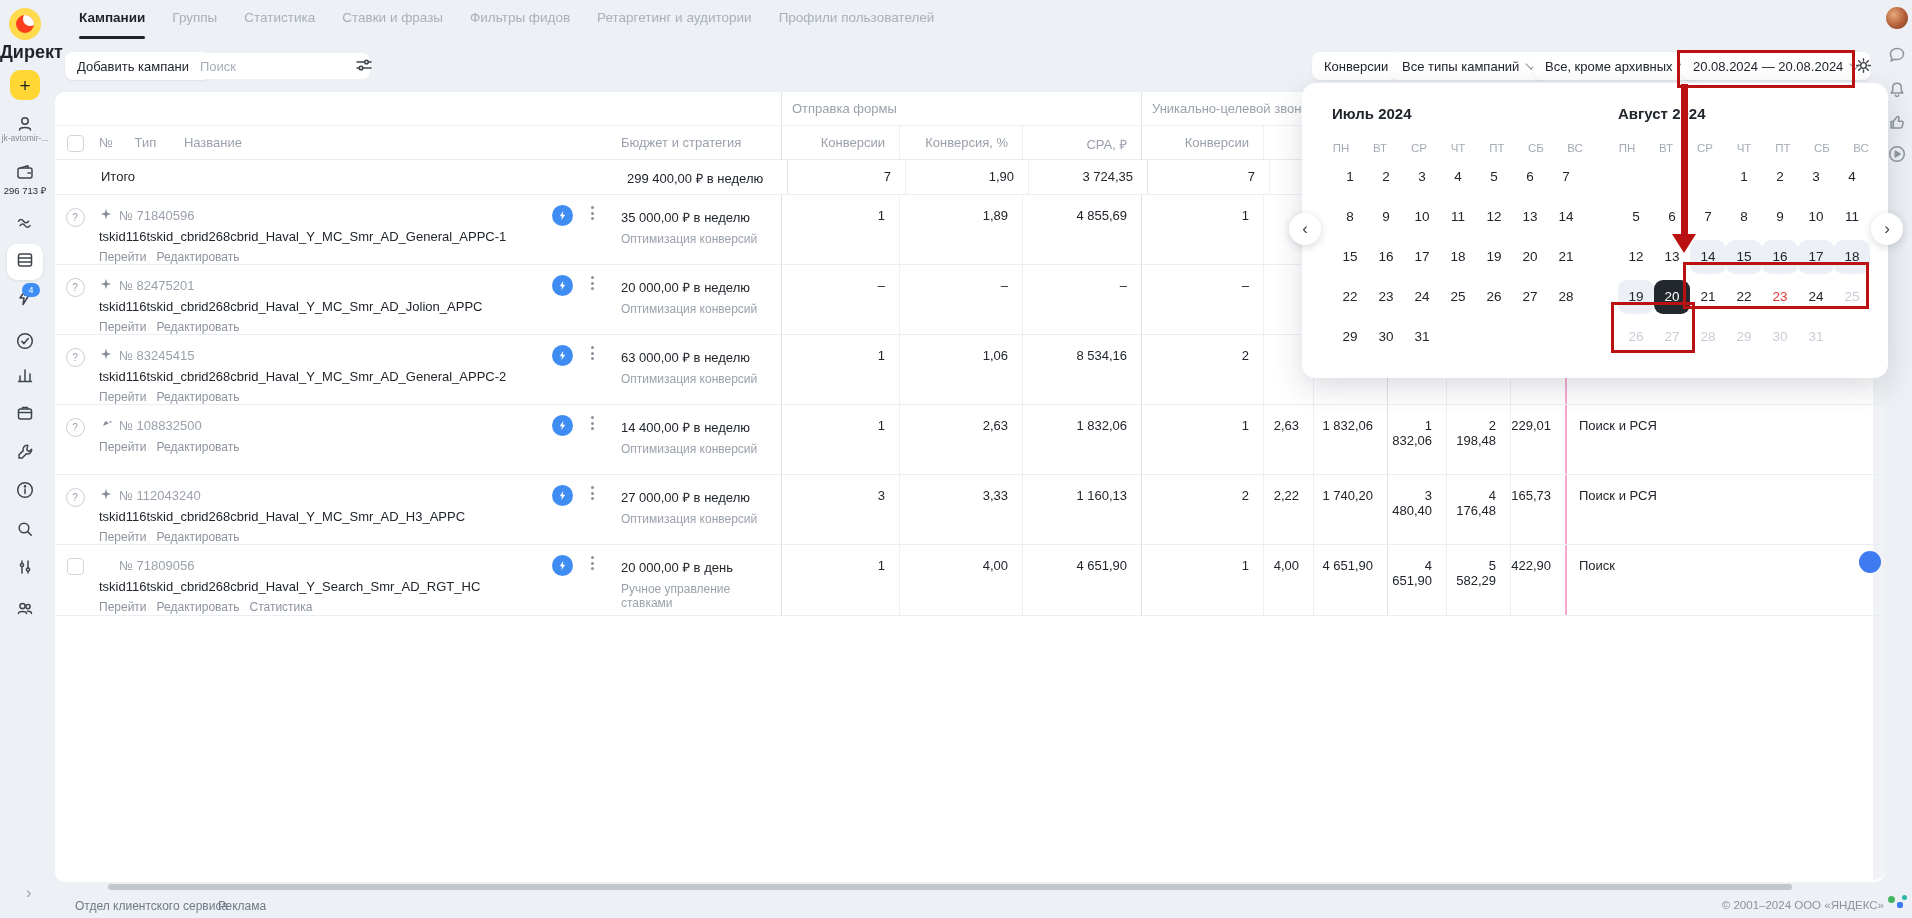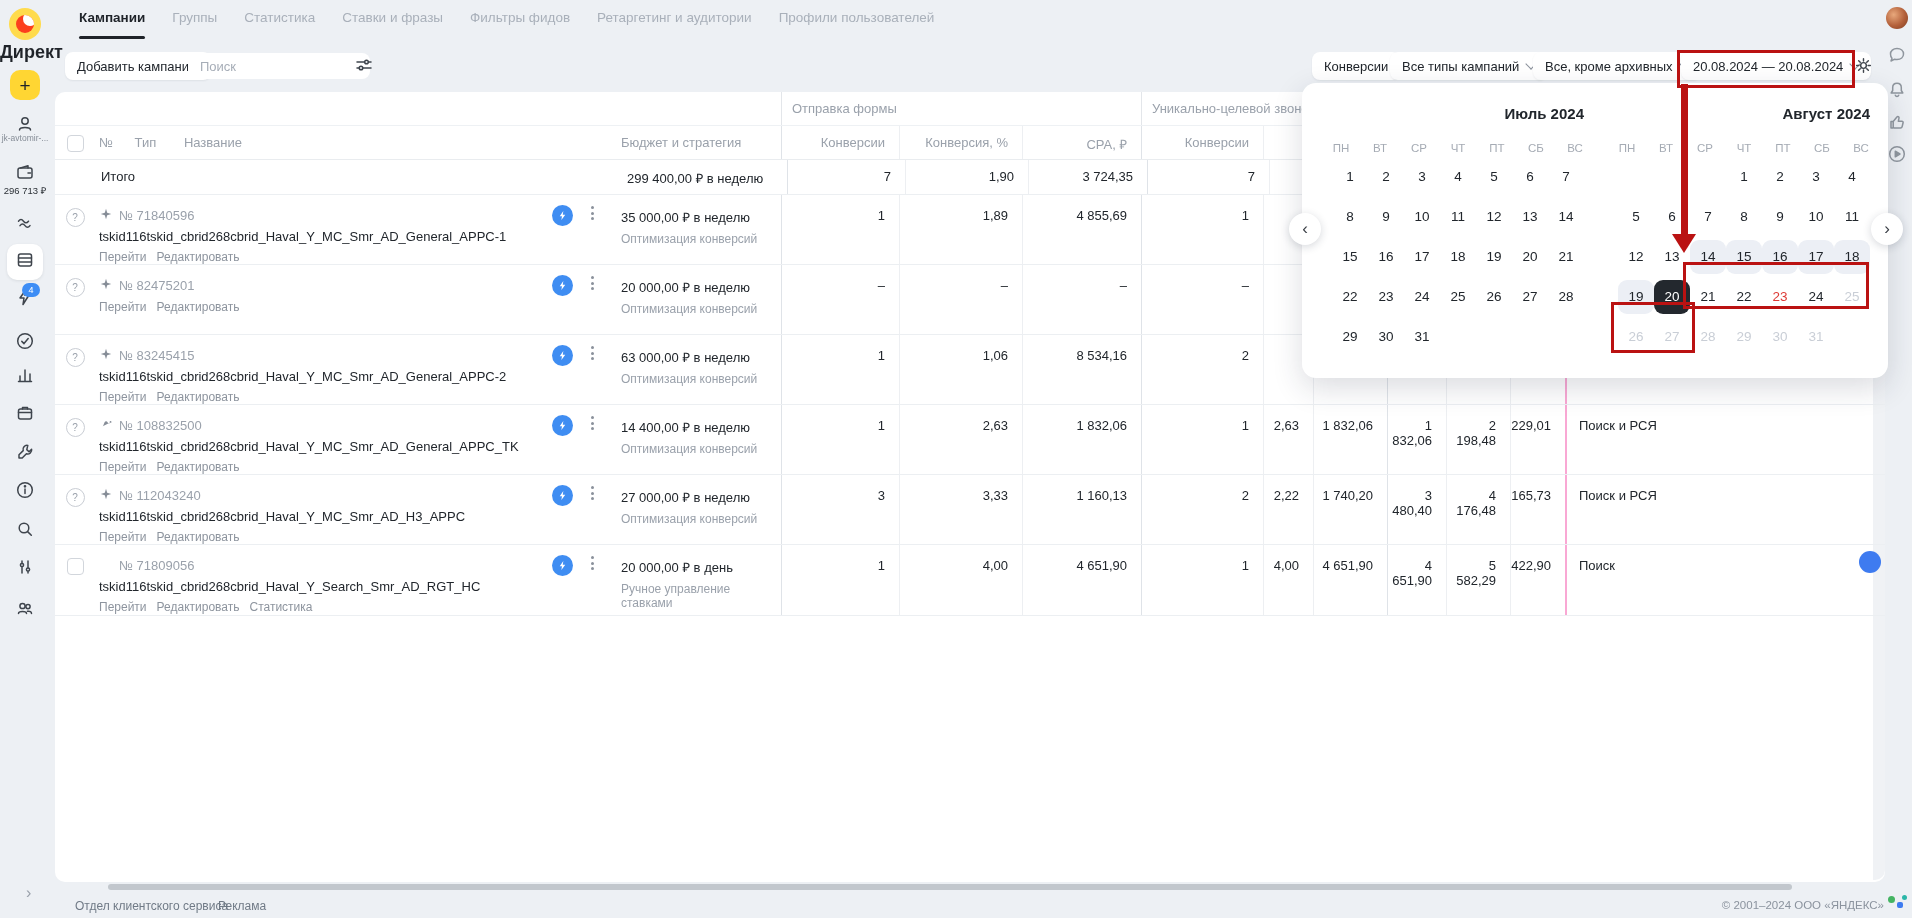--- a/index.html
+++ b/index.html
@@ -81,21 +81,21 @@
   .boost svg{fill:#fff;stroke:none;}
   .dots{position:absolute;right:18px;top:11px;width:10px;display:flex;flex-direction:column;gap:2.5px;align-items:center;cursor:pointer;}
   .dots i{width:3px;height:3px;border-radius:50%;background:#8a919b;}
   .budget-cell{padding:13px 0 0 6px;box-sizing:border-box;font-size:13px;color:#21262c;}
   .strategy{font-size:12px;color:#9aa1ab;margin-top:6px;}
   .totals-label{font-size:13px;color:#21262c;padding:9px 0 0 6px;}
   
   .calendar{position:absolute;left:1302px;top:83px;width:586px;height:295px;background:#fff;border-radius:14px;
             box-shadow:0 10px 30px rgba(30,40,60,.16);z-index:30;}
   .month{position:absolute;top:0;width:252px;}
-  .m-title{text-align:right;font-size:15px;font-weight:bold;color:#21262c;margin-top:22px;}
+  .m-title{text-align:left;font-size:15px;font-weight:bold;color:#21262c;margin-top:22px;}
   .wk-row{display:flex;margin-top:20px;gap:21px;}
   .wk{width:36px;text-align:center;font-size:11.5px;color:#a5abb4;}
   .d-row{display:flex;margin-top:6px;}
   .day{width:36px;height:34px;line-height:34px;text-align:center;font-size:13.5px;color:#21262c;border-radius:9px;cursor:pointer;}
   .day.empty{cursor:default;}
   .day.range{background:#eceff5;}
   .day.selected{background:#23282e;color:#fff;}
   .day.accent{color:#dd3b36;}
   .day.disabled{color:#c9ced6;cursor:default;}
   .cal-nav{position:absolute;width:32px;height:32px;border-radius:50%;background:#fff;z-index:35;
@@ -391,20 +391,21 @@
           <div class="w-lead lead-cell">
             <span class="help-circle">?</span>
           </div>
           <div class="w-name name-cell">
             <div class="rid-line">
               <span><svg width="14" height="14" viewBox="0 0 20 20">
                   <path d="M10 2.5l1.7 5.8 5.8 1.7-5.8 1.7L10 17.5l-1.7-5.8-5.8-1.7 5.8-1.7z"></path>
                 </svg></span>
               <span>№ 82475201</span>
             </div>
+            <div class="rname">tskid116tskid_cbrid268cbrid_Haval_Y_MC_Smr_AD_Jolion_APPC</div>
             <div class="rlinks">
               <span>Перейти</span>
               <span>Редактировать</span>
             </div>
             <div class="boost">
               <svg width="11" height="11" viewBox="0 0 20 20">
                 <path d="M11.5 2L5 11.5h4L8 18l7-9.5h-4.5z"></path>
               </svg>
             </div>
             <div class="dots">
@@ -475,21 +476,20 @@
             <span class="help-circle">?</span>
           </div>
           <div class="w-name name-cell">
             <div class="rid-line">
               <span><svg width="14" height="14" viewBox="0 0 20 20" fill="none" stroke="#868d97" stroke-width="1.7">
                   <path d="M4 14c3 0 3-8 6-8s3 6 6 2"></path>
                   <circle cx="16.5" cy="7" r="1.3" fill="#868d97" stroke="none"></circle>
                 </svg></span>
               <span>№ 108832500</span>
             </div>
-            <div class="rname">tskid116tskid_cbrid268cbrid_Haval_Y_MC_Smr_AD_General_APPC_TK</div>
             <div class="rlinks">
               <span>Перейти</span>
               <span>Редактировать</span>
             </div>
             <div class="boost">
               <svg width="11" height="11" viewBox="0 0 20 20">
                 <path d="M11.5 2L5 11.5h4L8 18l7-9.5h-4.5z"></path>
               </svg>
             </div>
             <div class="dots">

